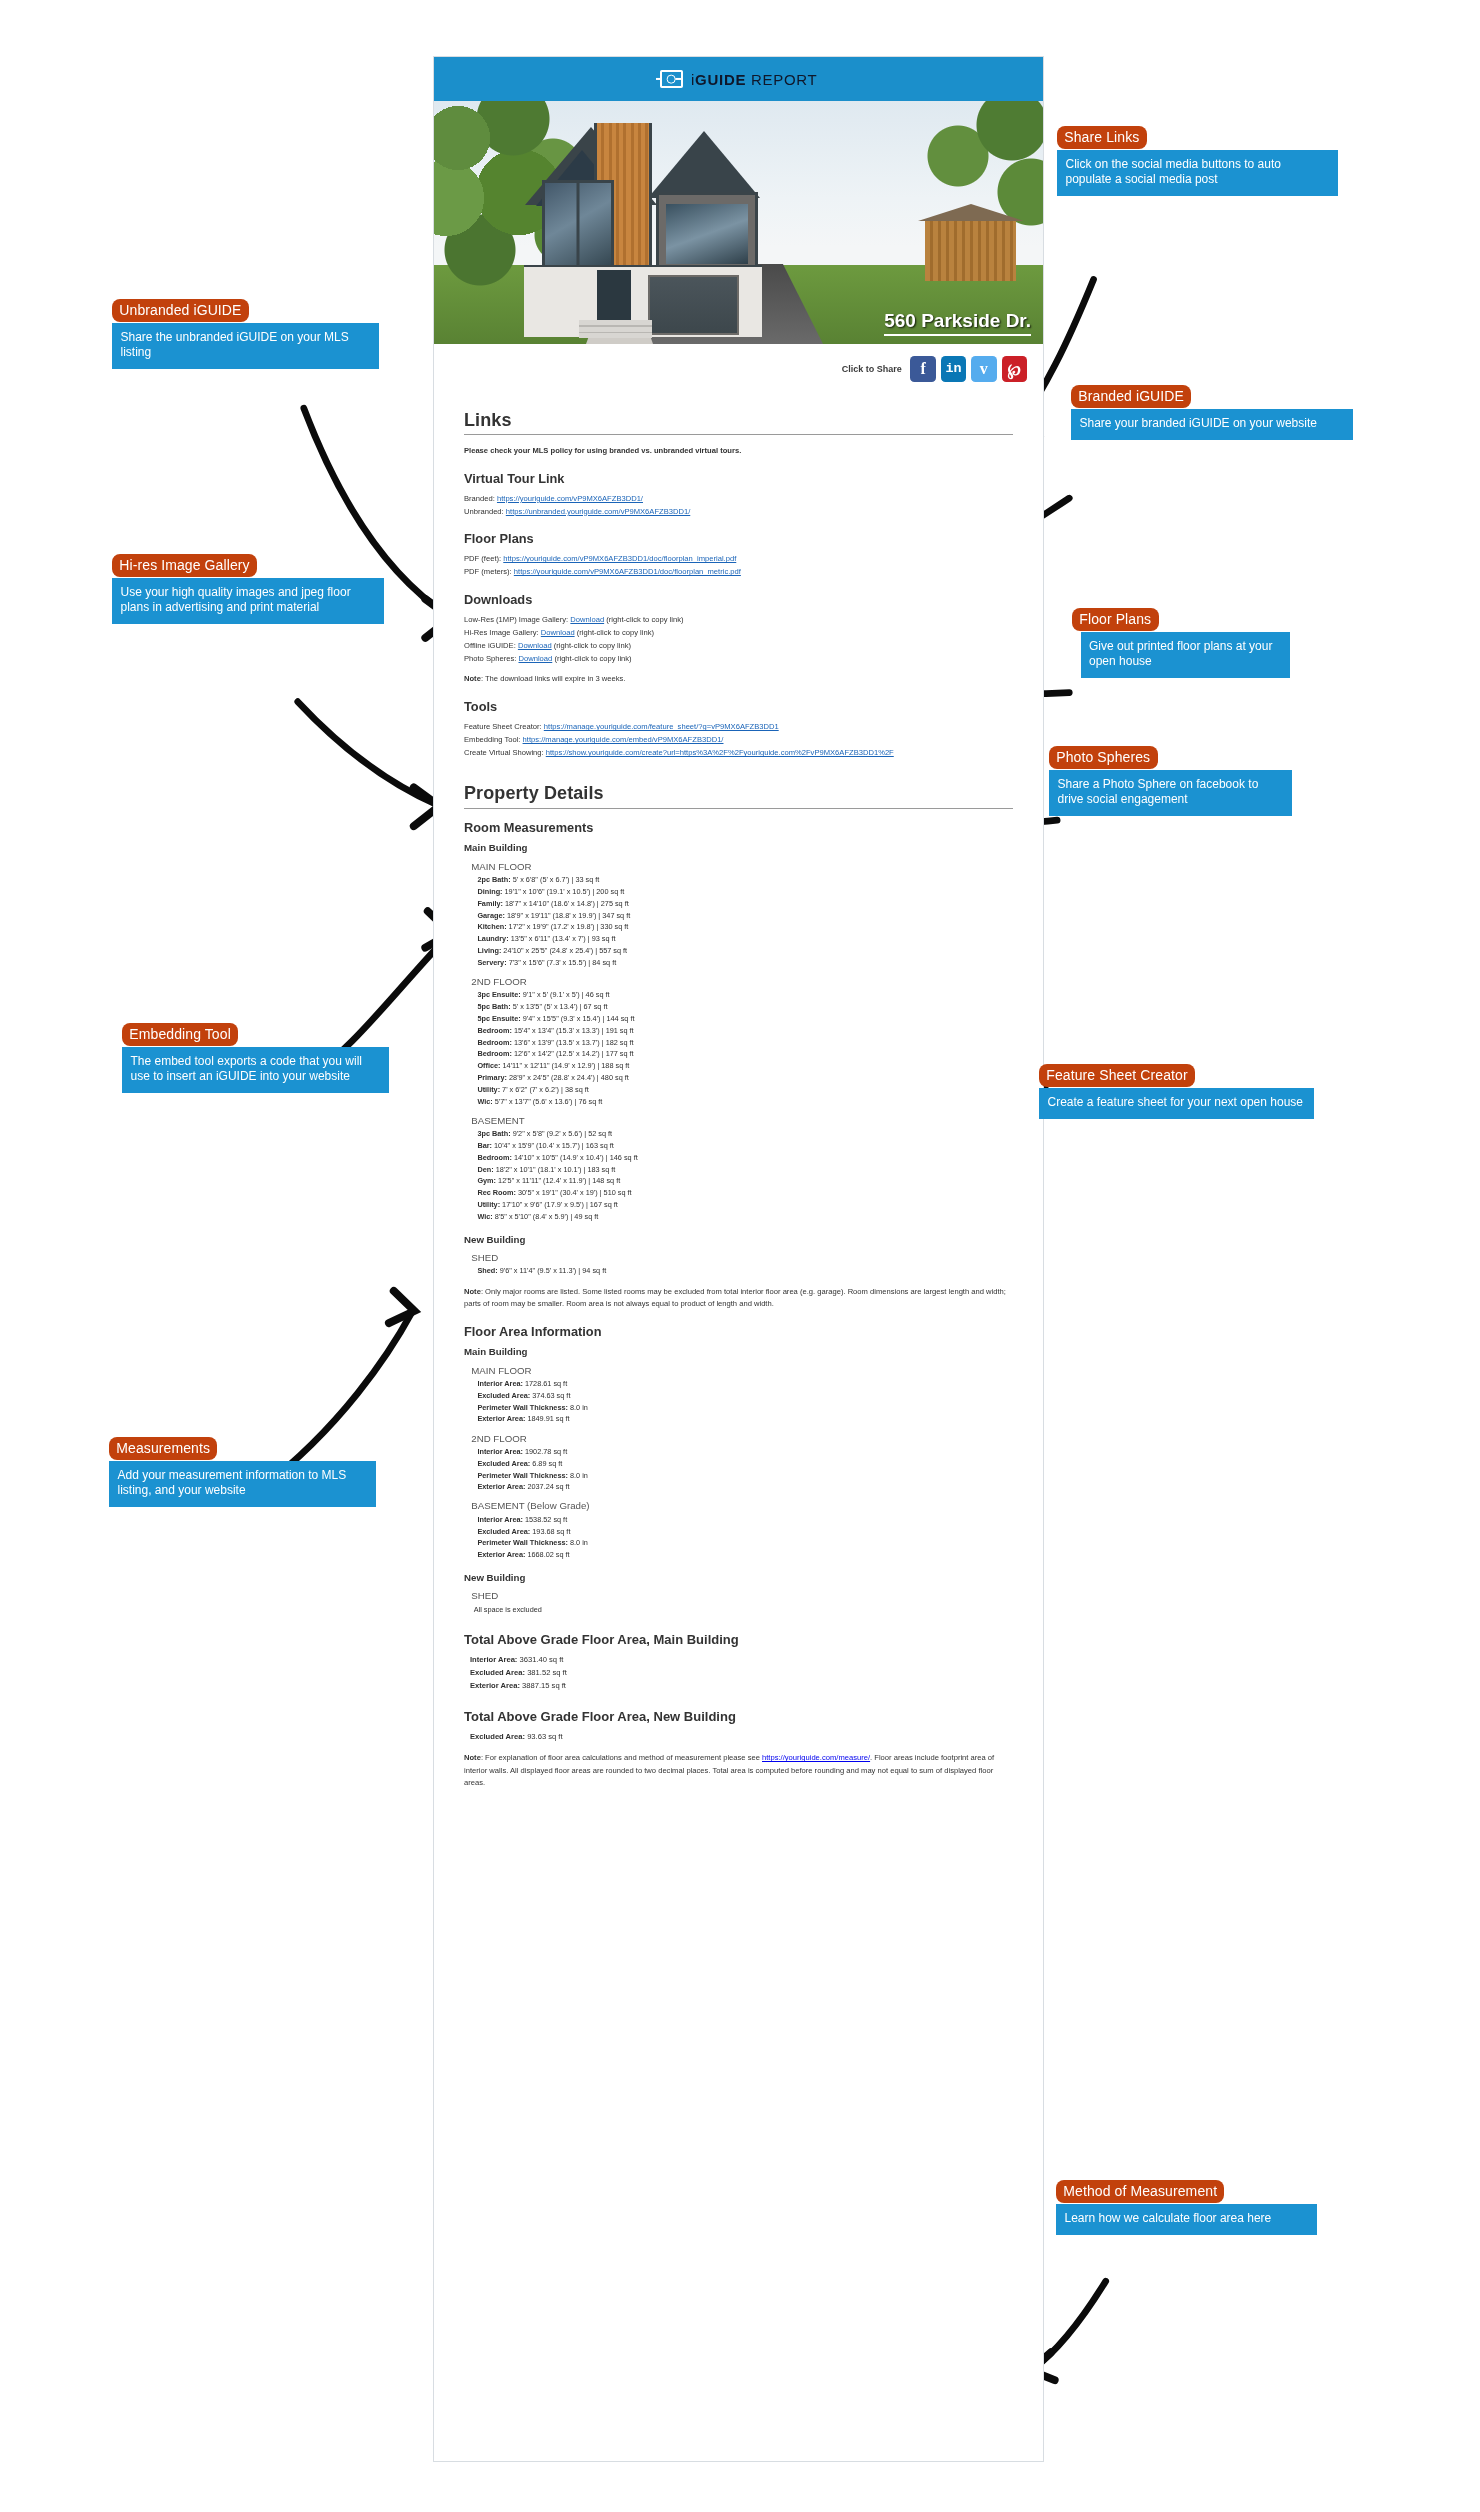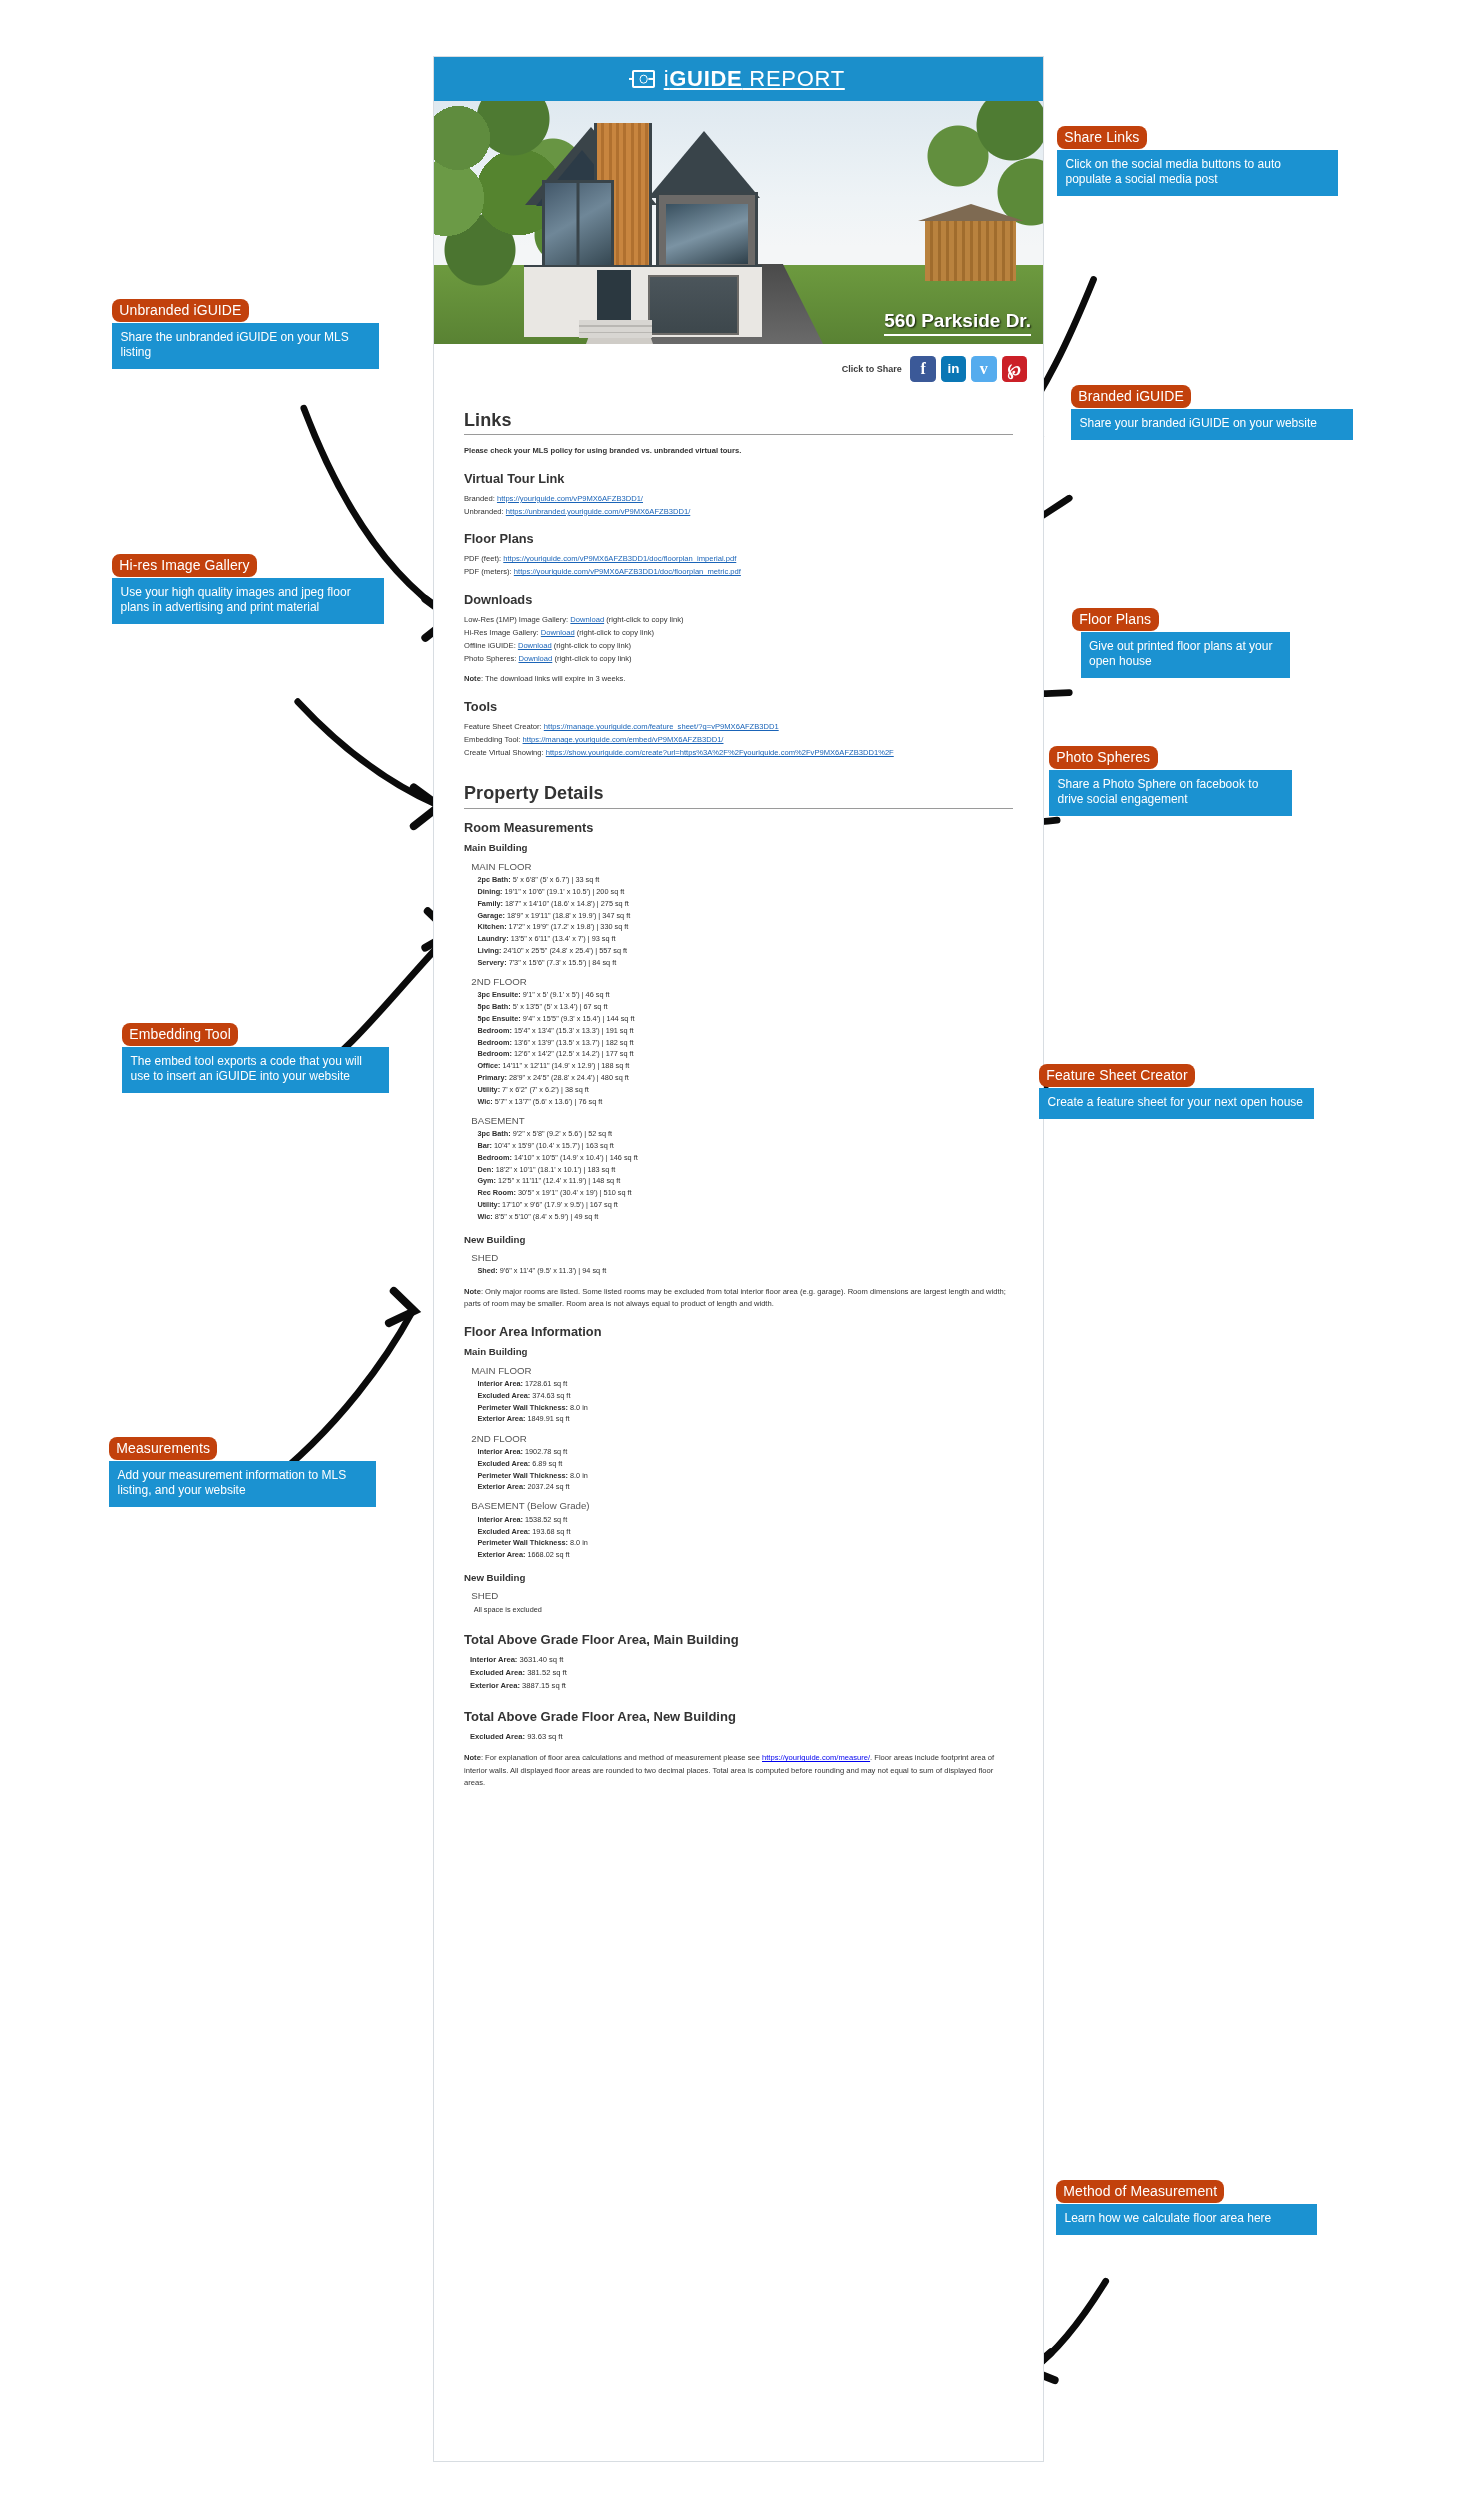--- a/index.html
+++ b/index.html
@@ -41,26 +41,25 @@
     width: 6.7px; height: 6.7px; border-radius: 50%;
     border: 1.8px solid #ffffff;
   }
   .report-header .logo-mark::after {
     content: ""; position: absolute;
     left: -5.5px; top: 50%; transform: translateY(-50%);
     width: 5.5px; height: 2.1px; background: #ffffff;
     box-shadow: 19.4px 0 0 0 #ffffff;
   }
   .report-title {
-    color: #ffffff;
-    font-size: 22px;
+    color: #0f172a;
+    font-size: 15px;
     letter-spacing: 0.7px;
     font-weight: 400;
     white-space: nowrap;
-    text-decoration: underline;
   }
   .report-title b { font-weight: 700; }
 
   
   .hero {
     position: relative;
     height: 243px;
     overflow: hidden;
     background: linear-gradient(#cfe0ec 0%, #e7eef3 55%, #9aa a100%);
   }
@@ -200,21 +199,21 @@
     font-size: 9px; font-weight: 700; color: #3b3b3b;
     margin-right: 3.6px;
   }
   .social {
     width: 25.5px; height: 25.5px; border-radius: 4.3px;
     display: flex; align-items: center; justify-content: center;
     color: #fff; font-weight: 700; font-size: 16px;
     font-family: "Liberation Serif", serif;
   }
   .social.fb { background:#3b5998; }
-  .social.li { background:#0a77b5; font-size:13.4px; font-family:Liberation Sans, sans-serif;}
+  .social.li { background:#0a77b5; font-size:13.4px; font-family:Liberation Mono, monospace;}
   .social.tw { background:#55acee; }
   .social.pi { background:#cb2027; font-family:"Liberation Serif",serif;}
 
   
   .content { padding: 16px 30px 24px 30px; color: #2f2f2f; }
 
   h2.sec {
     font-size: 18px; font-weight: 700; color:#333;
     border-bottom: 1.2px solid #9a9a9a;
     padding-bottom: 3.6px; margin-top: 8.5px; margin-bottom: 9.7px;

